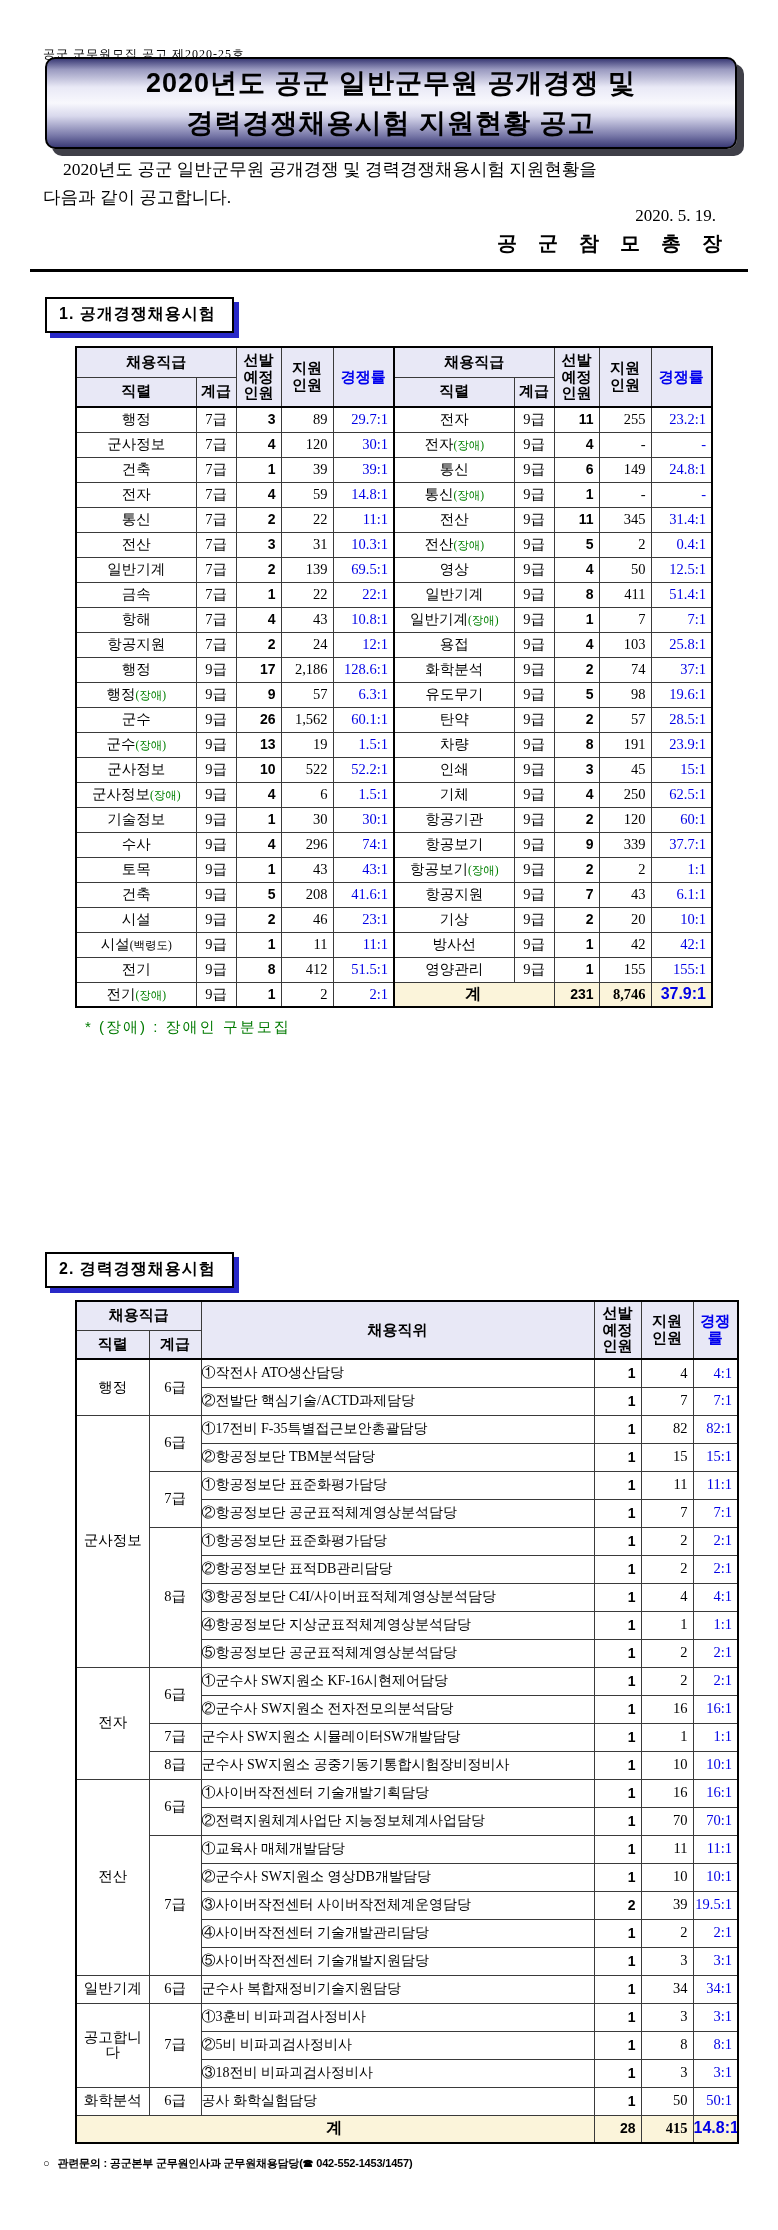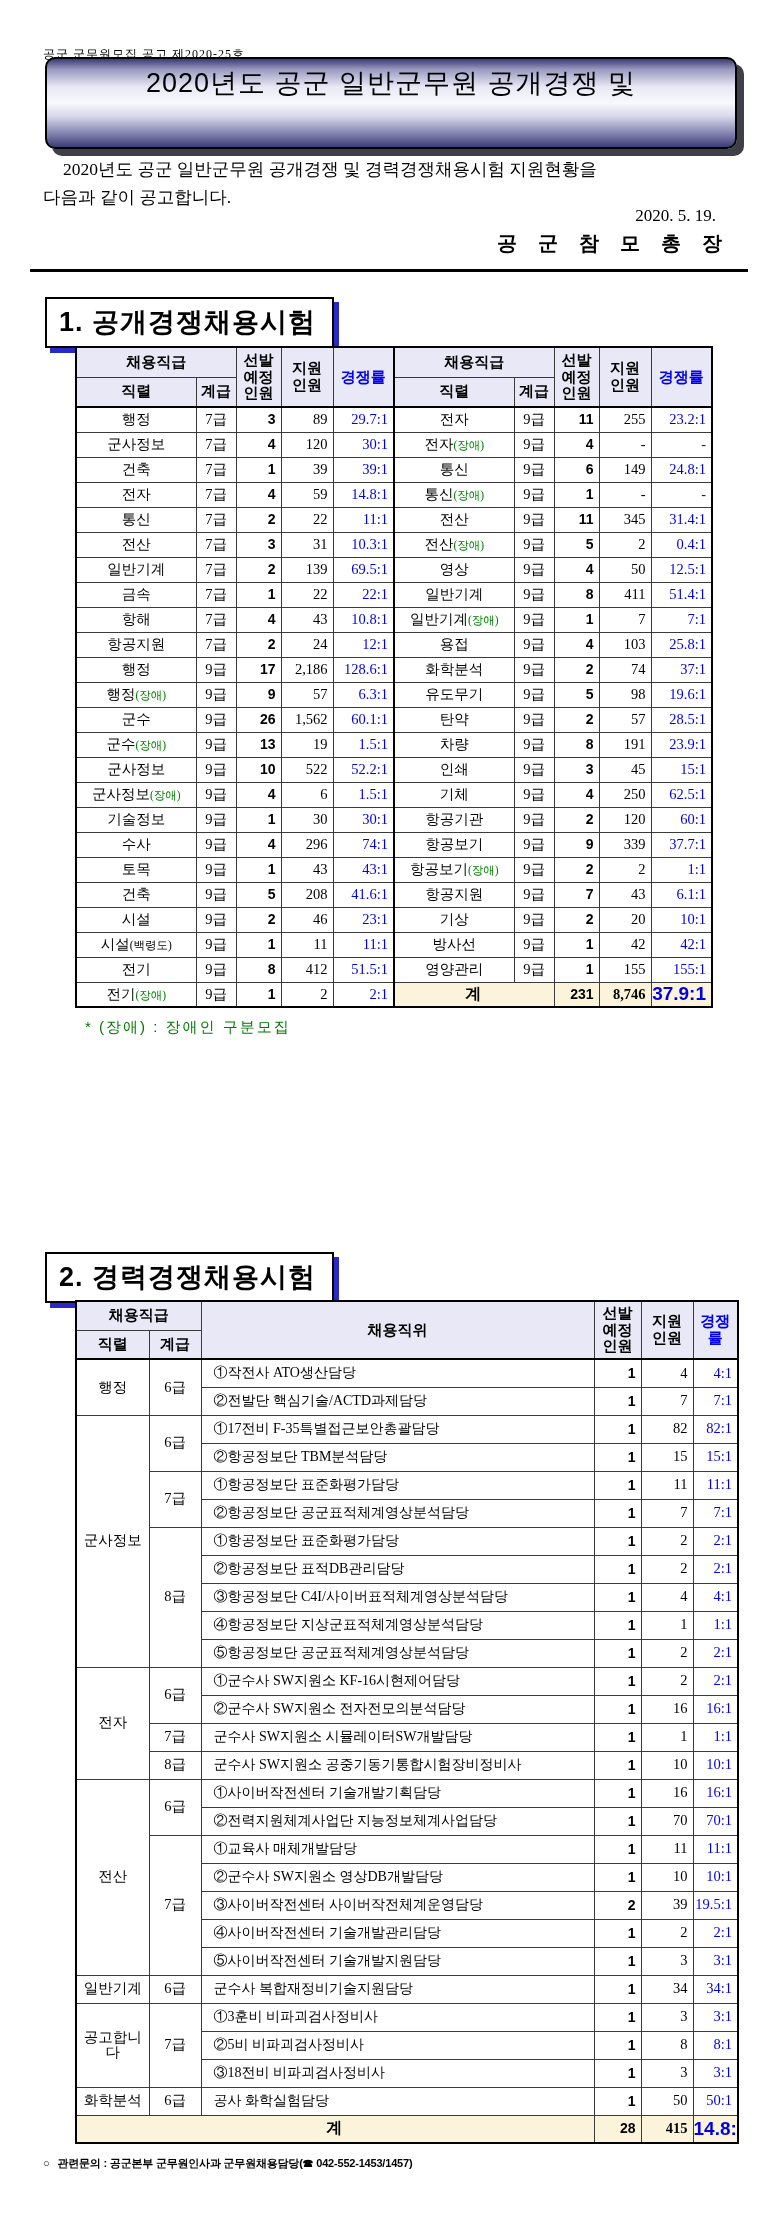--- a/index.html
+++ b/index.html
@@ -12,79 +12,80 @@
   
   .notice-no{left:43px;top:30px;font-size:12px;letter-spacing:1px;margin-top:16px;}
   .title-box{
     left:45px;top:57px;width:688px;height:88px;
     border:2px solid #000;border-radius:10px;
     background:linear-gradient(180deg,#3b3b76 0%,#9a9ac0 12%,#e9e9f6 32%,#f8f8fd 50%,#d8d8ec 65%,#7d7dac 86%,#3b3b76 100%);
     box-shadow:7px 7px 0 0 #3f3f48;
     text-align:center;
   }
   .title-box .tl{
-    font-family:"Liberation Sans",sans-serif;font-weight:normal;
+    font-family:"Liberation Sans",sans-serif;font-weight:bold;
     font-size:27px;line-height:40px;letter-spacing:1px;
   }
   .title-box .tl1{margin-top:4px;}
   .intro{left:43px;top:155px;width:702px;font-size:17.5px;line-height:28px;}
   .intro .l1{text-indent:20px;}
   .date-line{top:206px;right:62px;font-size:17px;}
   .signer{top:230px;right:48px;font-size:20px;font-weight:bold;letter-spacing:8px;text-align:center;}
   .hr-line{left:30px;top:269px;width:718px;height:3px;background:#000;}
 
   
   .sec-head{
     left:45px;background:#fff;border:2px solid #000;
     box-shadow:5px 5px 0 0 #2929c8;
-    font-family:"Liberation Sans",sans-serif;font-weight:bold;font-size:27px;
+    font-family:"Liberation Sans",sans-serif;font-weight:bold;font-size:16px;
     padding:5px 16px 6px 12px;letter-spacing:1px;
   }
   .sec1-head{top:297px;}
   .sec2-head{top:1252px;}
 
   
   table{border-collapse:collapse;table-layout:fixed;border:2.5px solid #000;}
   th,td{border:1px solid #3a3a3a;overflow:hidden;padding:0;}
   th{
     background:#e8e8f6;font-family:"Liberation Sans",sans-serif;font-weight:bold;
     font-size:15px;white-space:pre-line;line-height:1.12;text-align:center;
   }
   thead tr.hr2 th, thead th[rowspan]{border-bottom:2px solid #000;}
   th.blue-h{color:#0000ee;}
   td{font-size:14.5px;text-align:center;line-height:1.05;}
   td.num{text-align:right;padding-right:5px;}
   td.planned{font-weight:bold;font-family:"Liberation Sans",sans-serif;font-size:14px;}
   td.ratio{color:#0000e6;}
-  td.pos{text-align:left;padding-left:12px;font-size:14px;margin-top:48px;}
+  td.pos{text-align:left;padding-left:0;font-size:14px;margin-top:48px;}
   .mid{border-left:2.5px solid #000 !important;}
   .sfx-g{color:#008000;font-size:11.5px;}
   .sfx-d{font-size:11.5px;}
   td.tot{background:#fbf4da;font-weight:bold;}
   td.tot-label{font-family:"Liberation Sans",sans-serif;font-size:16px;letter-spacing:2px;}
-  td.tot.ratio{color:#0000e6;font-family:"Liberation Sans",sans-serif;font-size:19px;}
+  td.tot.ratio{color:#0000e6;font-family:"Liberation Sans",sans-serif;font-size:16px;}
   .t1-wrap{left:75px;top:346px;}
   .t1 tr{height:25px;}
   .t1 thead tr{height:30px;}
   .t2-wrap{left:75px;top:1300px;}
   .t2 tbody tr{height:28px;}
   .t2 thead tr{height:29px;}
   .footnote{left:85px;top:1018px;font-family:"Liberation Sans",sans-serif;
     font-size:15px;color:#007a00;letter-spacing:2px;}
   .contact{left:43px;top:2156px;font-family:"Liberation Sans",sans-serif;
     font-weight:bold;font-size:11px;letter-spacing:-0.2px;}
   .contact .bullet{font-weight:normal;margin-right:8px;}
 </style>
 </head>
 <body>
 
 <div class="abs notice-no">공군 군무원모집 공고 제2020-25호</div>
 
 <div class="abs title-box">
   <div class="tl tl1">2020년도 공군 일반군무원 공개경쟁 및</div>
+  <div class="tl">경력경쟁채용시험 지원현황 공고</div>
 </div>
 
 <div class="abs intro">
   <div class="l1">2020년도 공군 일반군무원 공개경쟁 및 경력경쟁채용시험 지원현황을</div>
   <div>다음과 같이 공고합니다.</div>
 </div>
 
 <div class="abs date-line">2020. 5. 19.</div>
 <div class="abs signer">공 군 참 모 총 장</div>
 <div class="abs hr-line"></div>

